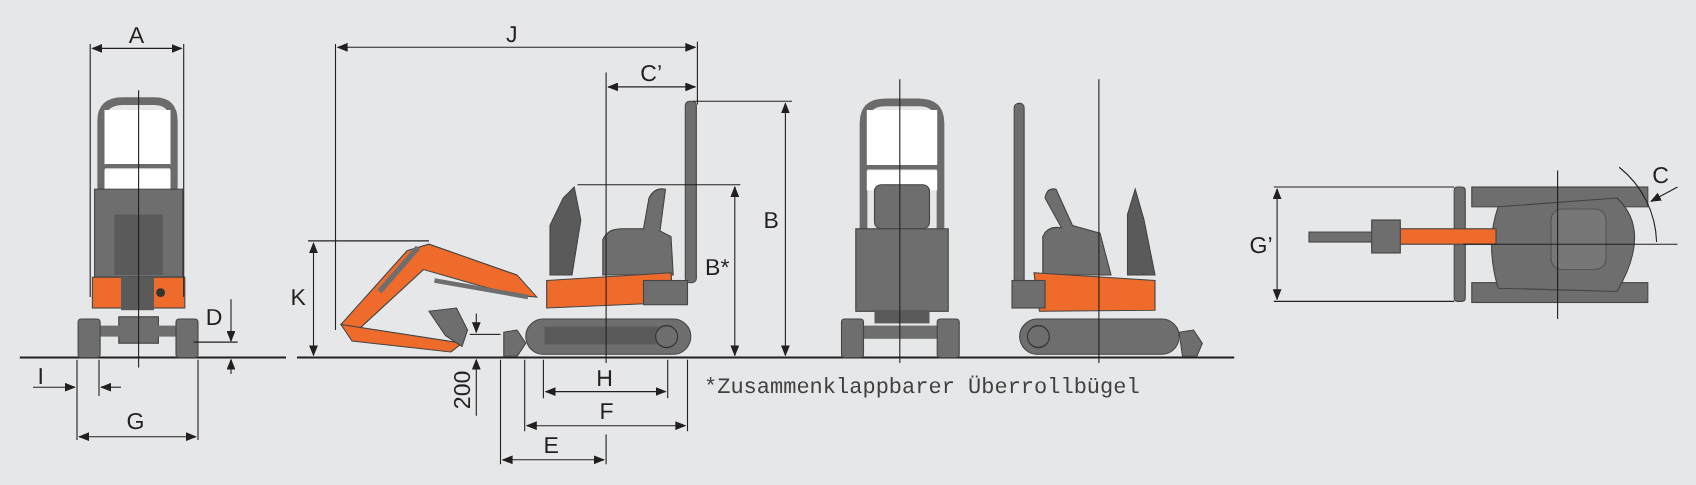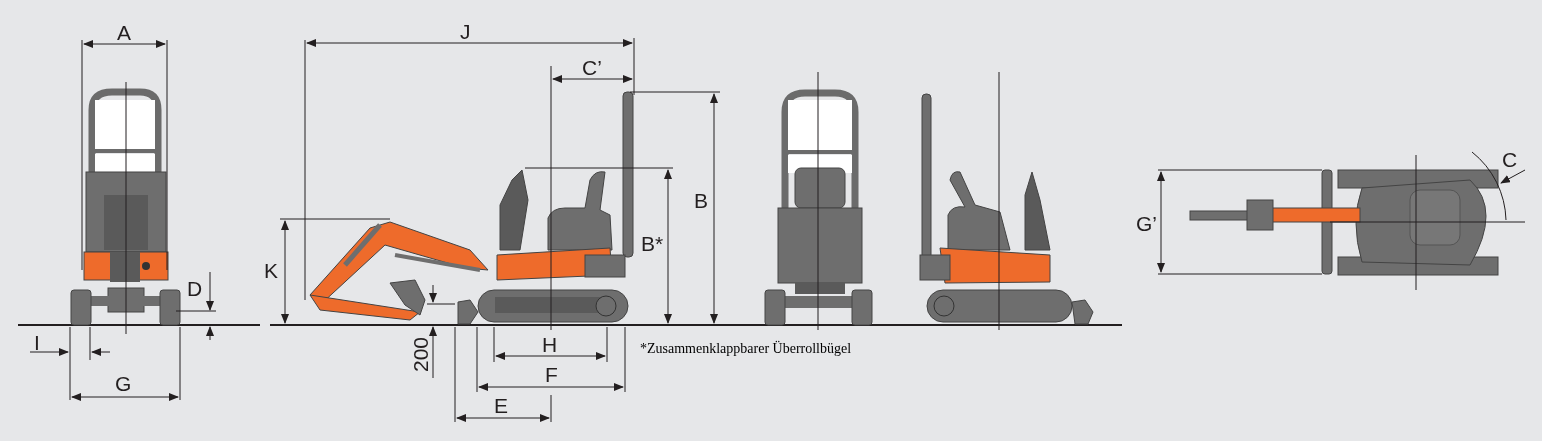--- a/index.html
+++ b/index.html
@@ -1,20 +1,20 @@
 <!DOCTYPE html>
 <html><head>
 <meta charset="utf-8">
 <style>
   html, body { margin:0; padding:0; }
   body { width:1542px; height:441px; background:#e6e7e9; overflow:hidden; font-family:"Liberation Sans", sans-serif; }
   #stage { position:relative; width:1542px; height:441px; }
   svg { position:absolute; left:0; top:0; }
   .lbl { position:absolute; font-family:"Liberation Sans", sans-serif; font-size:21px; color:#231f20; line-height:1; white-space:nowrap; }
-  .note { position:absolute; font-family:Liberation Serif, serif; font-size:14px; color:#000000; white-space:nowrap; }
+  .note { position:absolute; font-family:Liberation Mono, monospace; font-size:20px; color:#404040; white-space:nowrap; }
   .rot { transform:rotate(-90deg); transform-origin:left top; }
 </style>
 </head>
 <body>
 
 <div id="stage">
 <svg width="1542" height="441" viewBox="0 0 1542 441">
   <defs>
     <marker id="ar" markerWidth="10" markerHeight="8" refX="9" refY="4" orient="auto-start-reverse" markerUnits="userSpaceOnUse">
       <path d="M0,0 L10,4 L0,8 z" fill="#231f20"></path>

